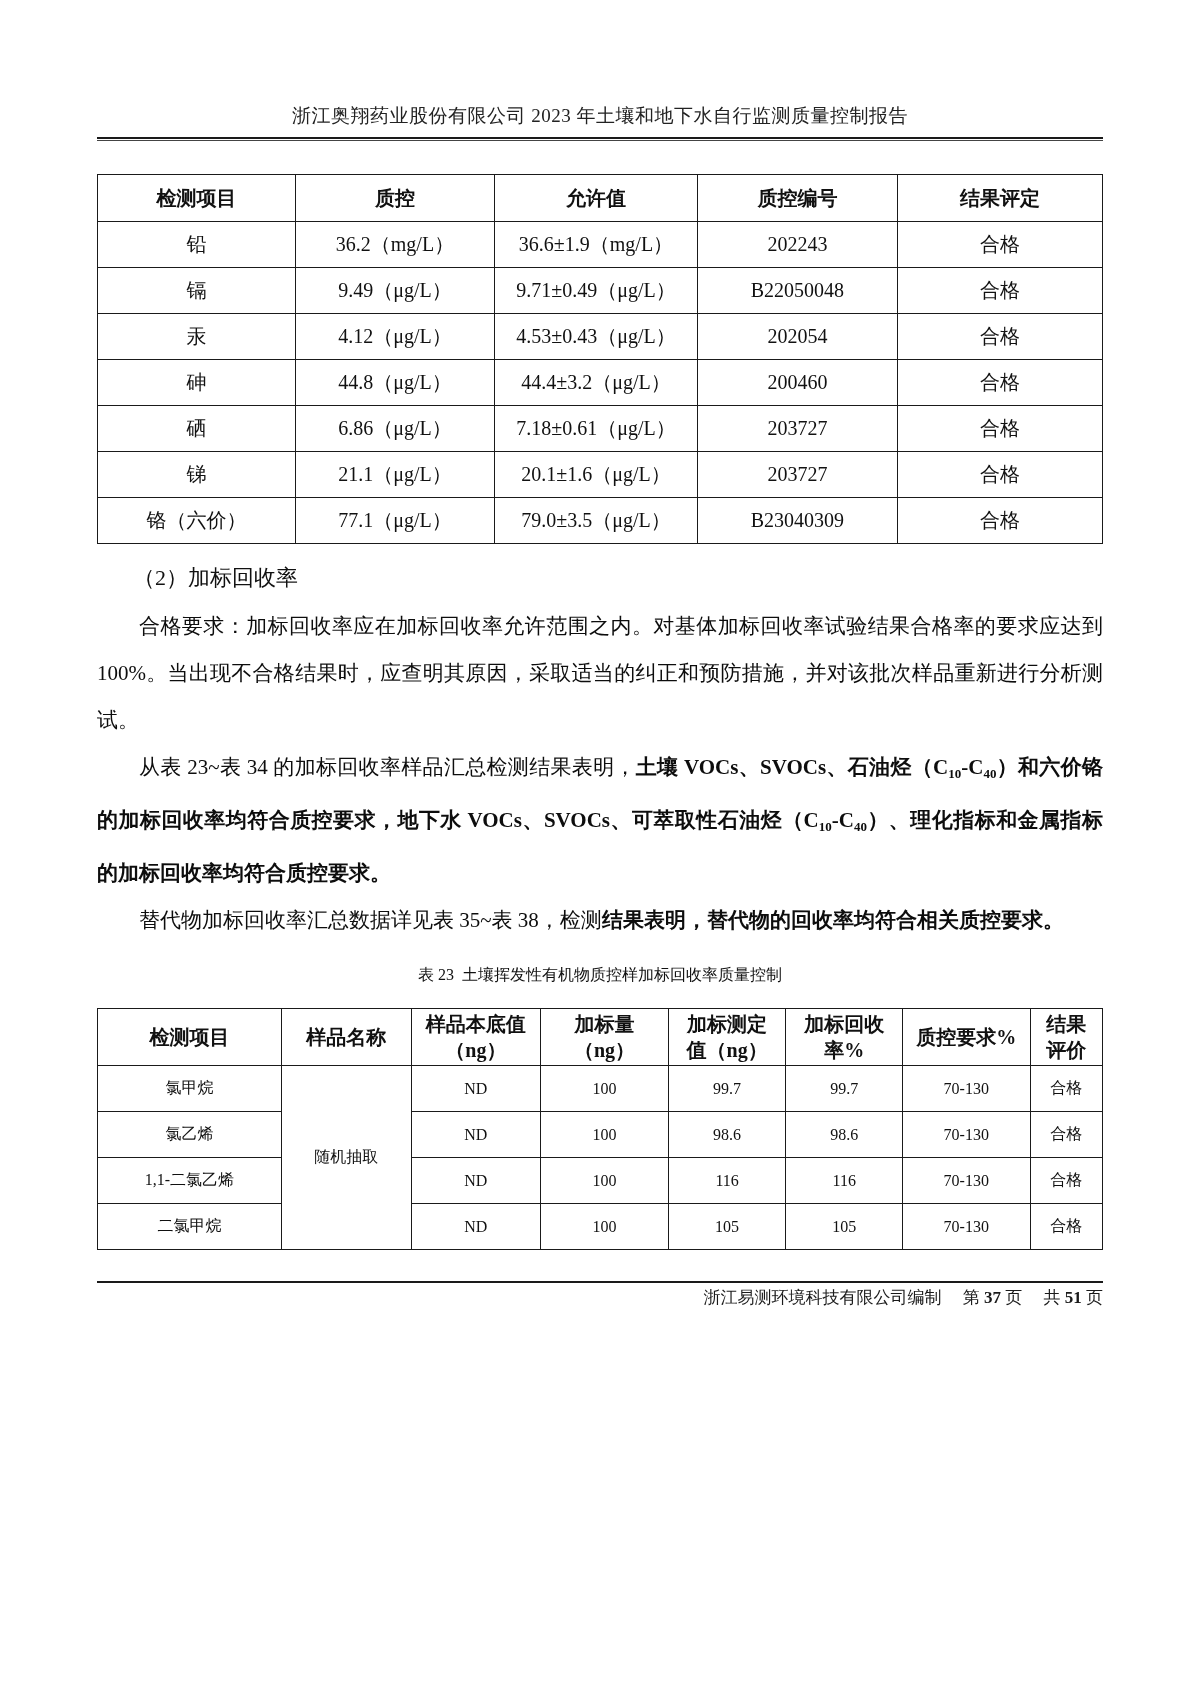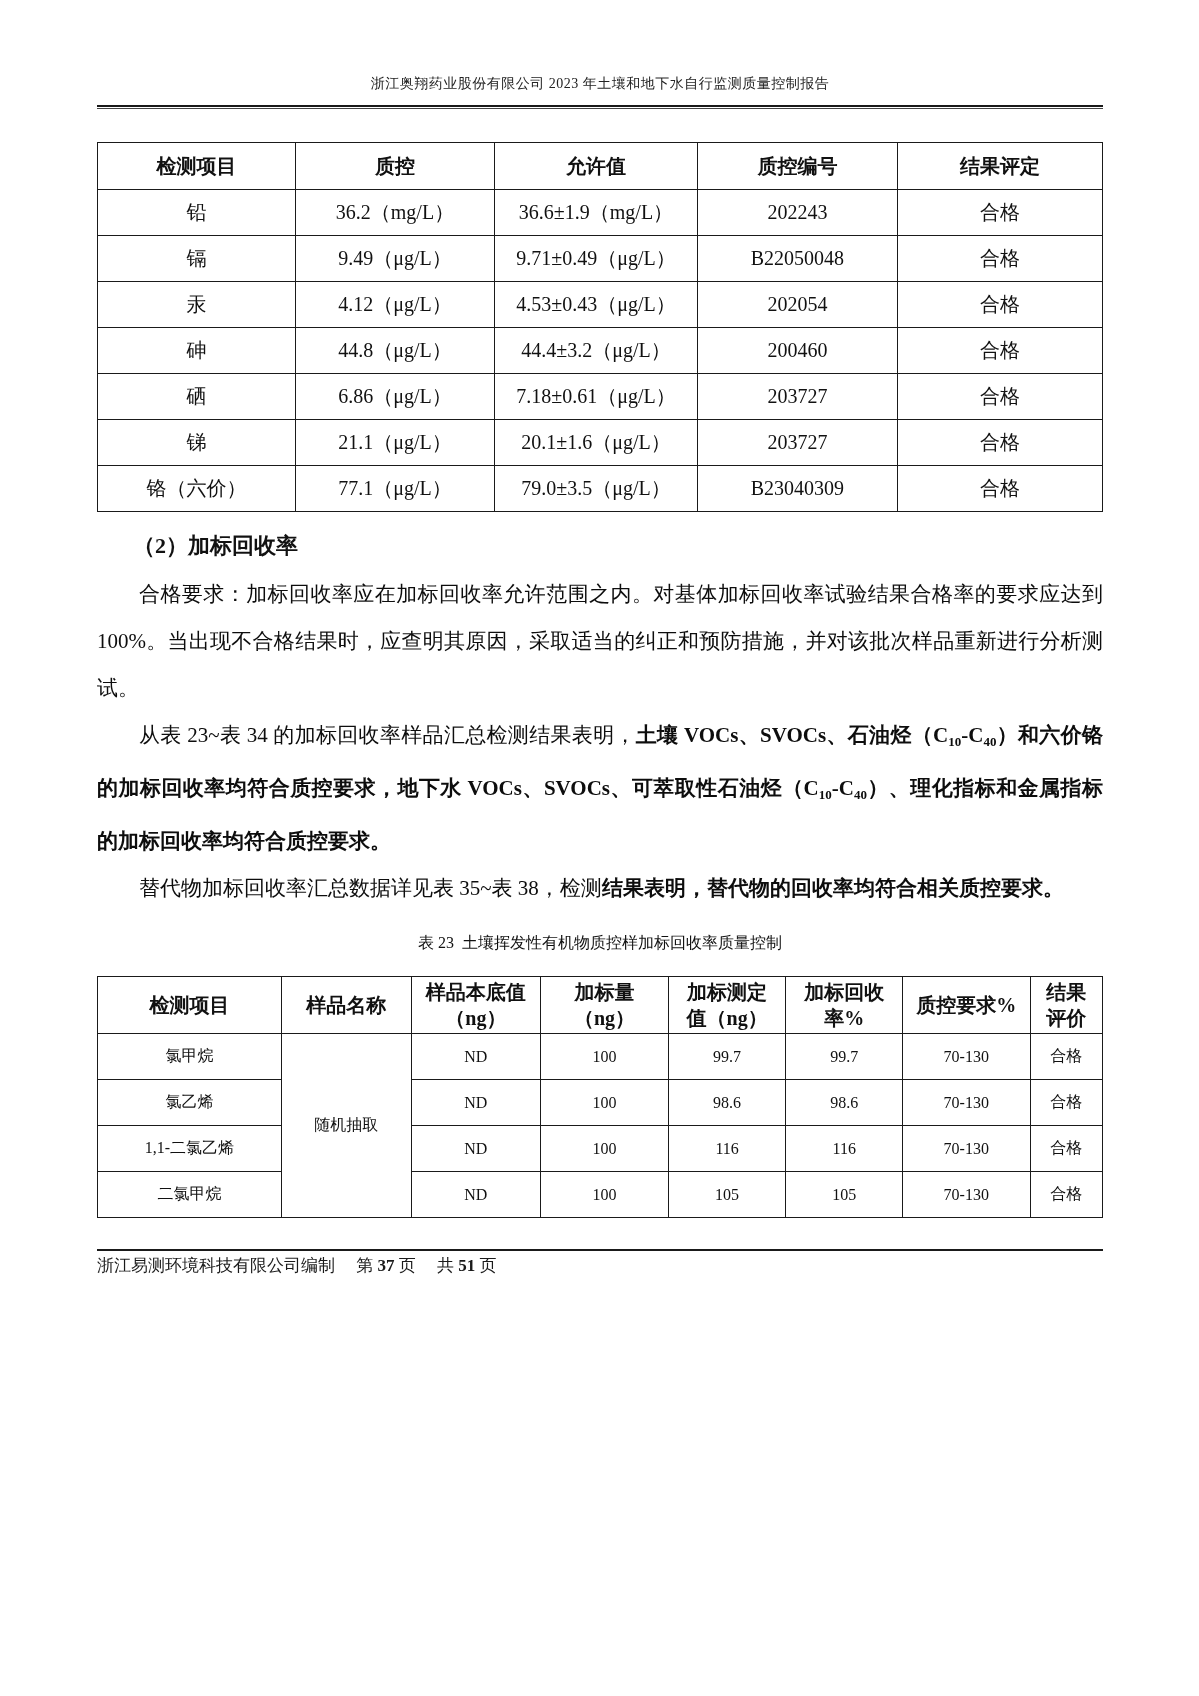--- a/index.html
+++ b/index.html
@@ -12,24 +12,25 @@
     height: 1696px;
     margin: 0 auto;
     background: #ffffff;
     overflow: hidden;
   }
   .content { margin: 0 96px 0 97px; }
 
   .doc-title {
     padding-top: 72px;
     text-align: center;
-    font-size: 14px;
+    font-size: 19px;
     line-height: 24px;
     color: #222;
     letter-spacing: 0.5px;
+    margin-top: 32px;
   }
   .title-rule {
     margin-top: 9px;
     height: 4px;
     border-top: 2px solid #1a1a1a;
     border-bottom: 1px solid #444;
   }
 
   table { border-collapse: collapse; width: 100%; table-layout: fixed; border-radius: 22px; }
   th, td {
@@ -41,21 +42,21 @@
   }
 
   .t1 { margin-top: 33px; }
   .t1 th { height: 47px; font-size: 20px; font-weight: bold; }
   .t1 td { height: 46px; font-size: 20px; }
 
   .section-heading {
     margin-top: 17px;
     font-size: 22px;
     line-height: 33px;
-    font-weight: bold;
+    font-weight: normal;
     text-indent: 36px;
   }
 
   .body-text { margin-top: 9px; }
   .body-text p {
     font-size: 21px;
     line-height: 47px;
     text-align: justify;
     text-indent: 2em;
     color: #0d0d0d;
@@ -81,21 +82,21 @@
   }
   .t2 td { height: 46px; font-size: 16px; }
 
   .footer-rule {
     margin-top: 31px;
     height: 2px;
     background: #1a1a1a;
   }
   .page-footer {
     margin-top: 2px;
-    text-align: left;
+    text-align: right;
     font-size: 17px;
     line-height: 26px;
     color: #1a1a1a;
   }
 </style>
 </head>
 <body>
 
 <div class="page">
   <div class="content">

